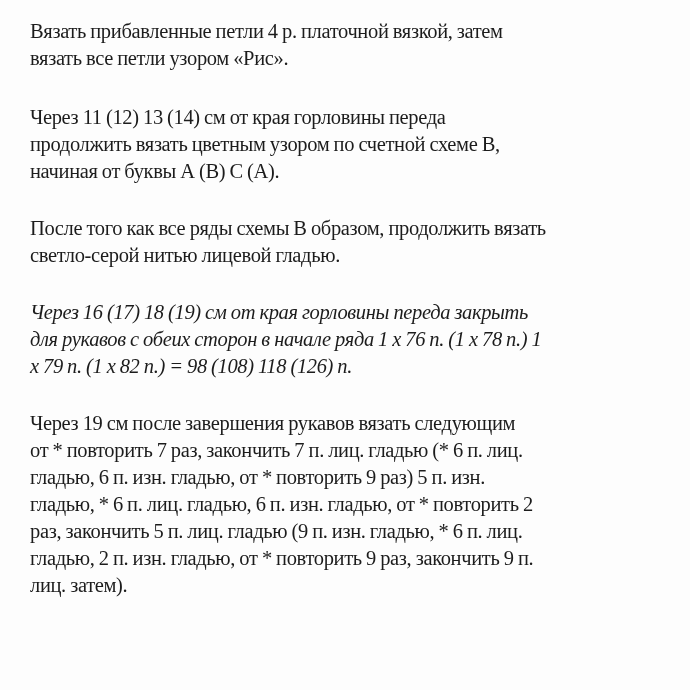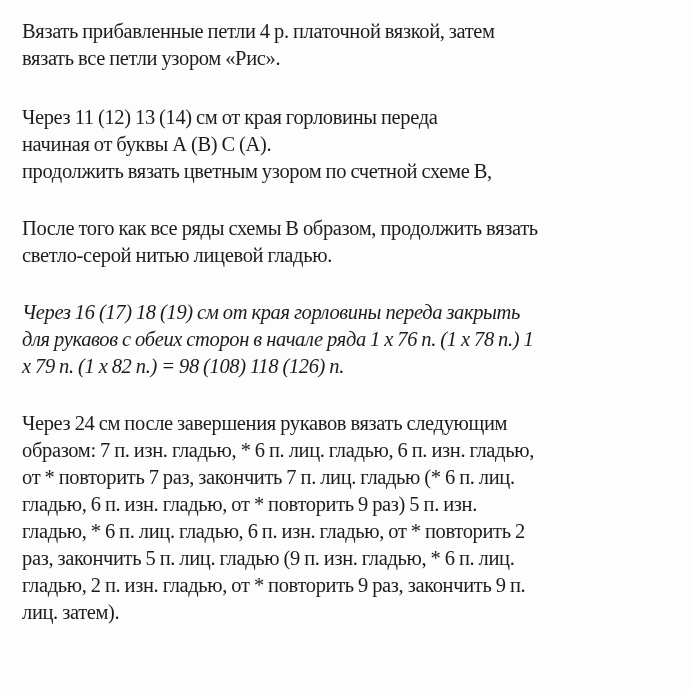--- a/index.html
+++ b/index.html
@@ -30,52 +30,52 @@
       margin: 0 0 27px 0;
       padding: 0;
     }
     .para.p1 { margin-bottom: 32px; }
     .para.p2 { margin-bottom: 30px; font-family: Liberation Serif, serif; }
     .para.p3 { margin-bottom: 30px; }
     .para.p4 { margin-bottom: 30px; font-style: italic; }
     .line {
       display: block;
       white-space: nowrap;
+      margin-left: 8px;
     }
   </style>
 </head>
 <body>
 
 <div class="page">
 
   <p class="para p1">
     <span class="line">Вязать прибавленные петли 4 р. платочной вязкой, затем</span>
     <span class="line">вязать все петли узором «Рис».</span>
   </p>
 
   <p class="para p2">
     <span class="line">Через 11 (12) 13 (14) см от края горловины переда</span>
+    <span class="line">продолжить вязать цветным узором по счетной схеме В,</span>
     <span class="line">начиная от буквы А (В) С (А).</span>
-    <span class="line">продолжить вязать цветным узором по счетной схеме В,</span>
   </p>
 
   <p class="para p3">
     <span class="line">После того как все ряды схемы В образом, продолжить вязать</span>
     <span class="line">светло-серой нитью лицевой гладью.</span>
   </p>
 
   <p class="para p4">
     <span class="line">Через 16 (17) 18 (19) см от края горловины переда закрыть</span>
     <span class="line">для рукавов с обеих сторон в начале ряда 1 x 76 п. (1 x 78 п.) 1</span>
     <span class="line">x 79 п. (1 x 82 п.) = 98 (108) 118 (126) п.</span>
   </p>
 
   <p class="para p5">
-    <span class="line">Через 24 см после завершения рукавов вязать следующим</span>
-    <span class="line">образом: 7 п. изн. гладью, * 6 п. лиц. гладью, 6 п. изн. гладью,</span>
+    <span class="line">Через 19 см после завершения рукавов вязать следующим</span>
     <span class="line">от * повторить 7 раз, закончить 7 п. лиц. гладью (* 6 п. лиц.</span>
     <span class="line">гладью, 6 п. изн. гладью, от * повторить 9 раз) 5 п. изн.</span>
     <span class="line">гладью, * 6 п. лиц. гладью, 6 п. изн. гладью, от * повторить 2</span>
     <span class="line">раз, закончить 5 п. лиц. гладью (9 п. изн. гладью, * 6 п. лиц.</span>
     <span class="line">гладью, 2 п. изн. гладью, от * повторить 9 раз, закончить 9 п.</span>
     <span class="line">лиц. затем).</span>
   </p>
 
 </div>
 

